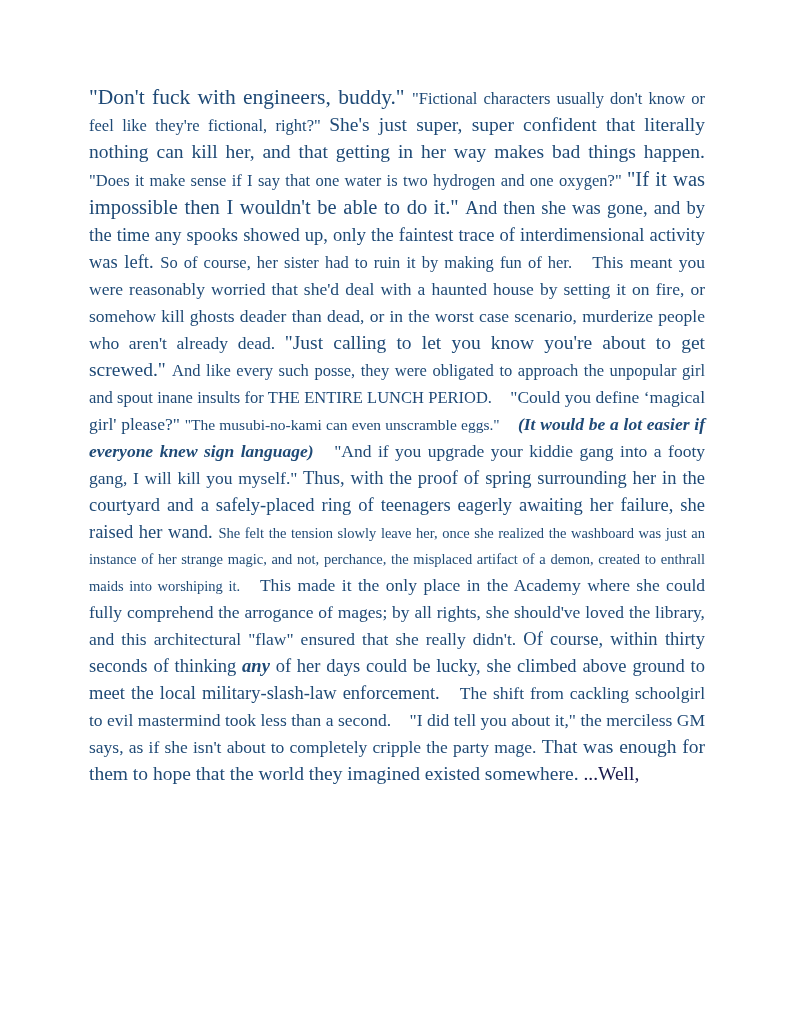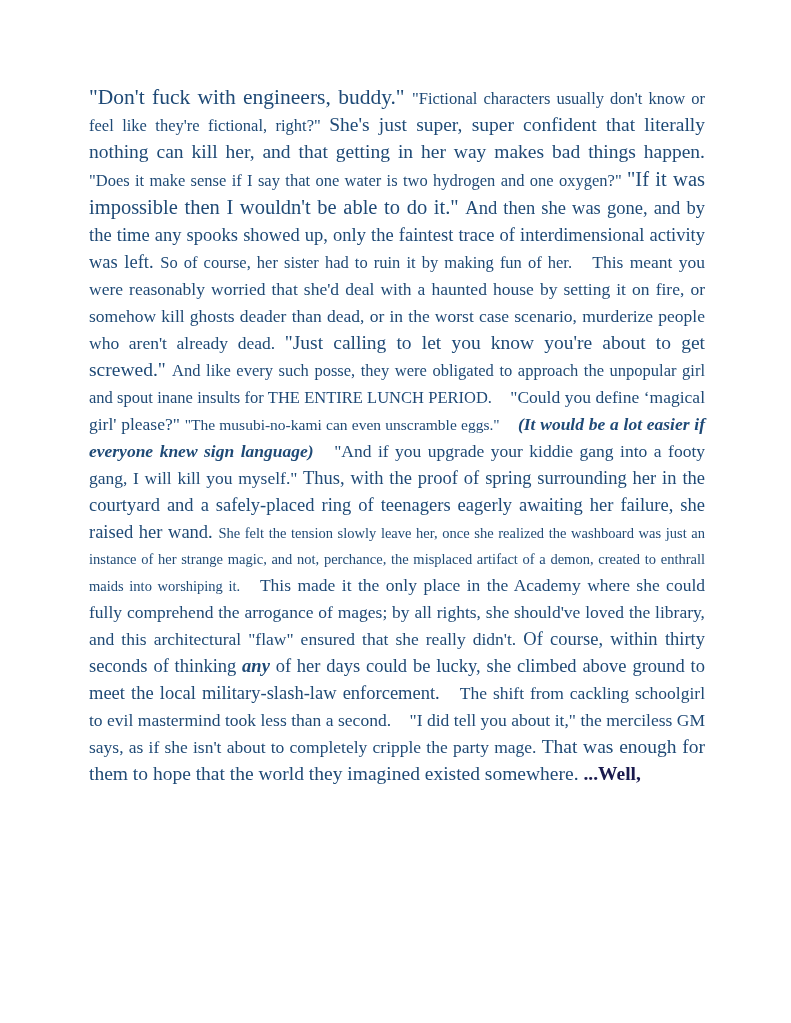--- a/index.html
+++ b/index.html
@@ -28,21 +28,21 @@
   .body-text span { vertical-align: baseline; }
   .s1 { font-size: 21.5px; }
   .s2 { font-size: 20.5px; }
   .s3 { font-size: 19.5px; }
   .s4 { font-size: 18.5px; }
   .s5 { font-size: 17.5px; margin-left: 14px; }
   .s6 { font-size: 16.5px; }
   .s7 { font-size: 15.5px; }
   .s8 { font-size: 14.5px; }
   .em { font-weight: bold; font-style: italic; }
-  .bold { font-weight: bold; }
+  .bold { font-weight: normal; }
   .c-dark { color: #1a1a4d; }
 </style>
 </head>
 <body>
 
 <div class="page">
   <p class="body-text"><span class="s1">"Don't fuck with engineers, buddy." </span><span class="s6">"Fictional characters usually don't know or feel like they're fictional, right?" </span><span class="s3">She's just super, super confident that literally nothing can kill her, and that getting in her way makes bad things happen. </span><span class="s6">"Does it make sense if I say that one water is two hydrogen and one oxygen?" </span><span class="s2">"If it was impossible then I wouldn't be able to do it." </span><span class="s4">And then she was gone, and by the time any spooks showed up, only the faintest trace of interdimensional activity was left. </span><span class="s6">So of course, her sister had to ruin it by making fun of her. </span><span class="s5">This meant you were reasonably worried that she'd deal with a haunted house by setting it on fire, or somehow kill ghosts deader than dead, or in the worst case scenario, murderize people who aren't already dead. </span><span class="s3">"Just calling to let you know you're about to get screwed." </span><span class="s6">And like every such posse, they were obligated to approach the unpopular girl and spout inane insults for THE ENTIRE LUNCH PERIOD. </span><span class="s5">"Could you define ‘magical girl' please?" </span><span class="s7">"The musubi-no-kami can even unscramble eggs." </span><span class="s5 em">(It would be a lot easier if everyone knew sign language) </span><span class="s5">"And if you upgrade your kiddie gang into a footy gang, I will kill you myself." </span><span class="s4">Thus, with the proof of spring surrounding her in the courtyard and a safely-placed ring of teenagers eagerly awaiting her failure, she raised her wand. </span><span class="s8">She felt the tension slowly leave her, once she realized the washboard was just an instance of her strange magic, and not, perchance, the misplaced artifact of a demon, created to enthrall maids into worshiping it. </span><span class="s5">This made it the only place in the Academy where she could fully comprehend the arrogance of mages; by all rights, she should've loved the library, and this architectural "flaw" ensured that she really didn't. </span><span class="s4">Of course, within thirty seconds of thinking </span><span class="s4 em">any</span><span class="s4"> of her days could be lucky, she climbed above ground to meet the local military-slash-law enforcement. </span><span class="s5">The shift from cackling schoolgirl to evil mastermind took less than a second. </span><span class="s5">"I did tell you about it," the merciless GM says, as if she isn't about to completely cripple the party mage. </span><span class="s3">That was enough for them to hope that the world they imagined existed somewhere. </span><span class="s3 bold c-dark">...Well,</span></p>
 </div>
 
 </body></html>

